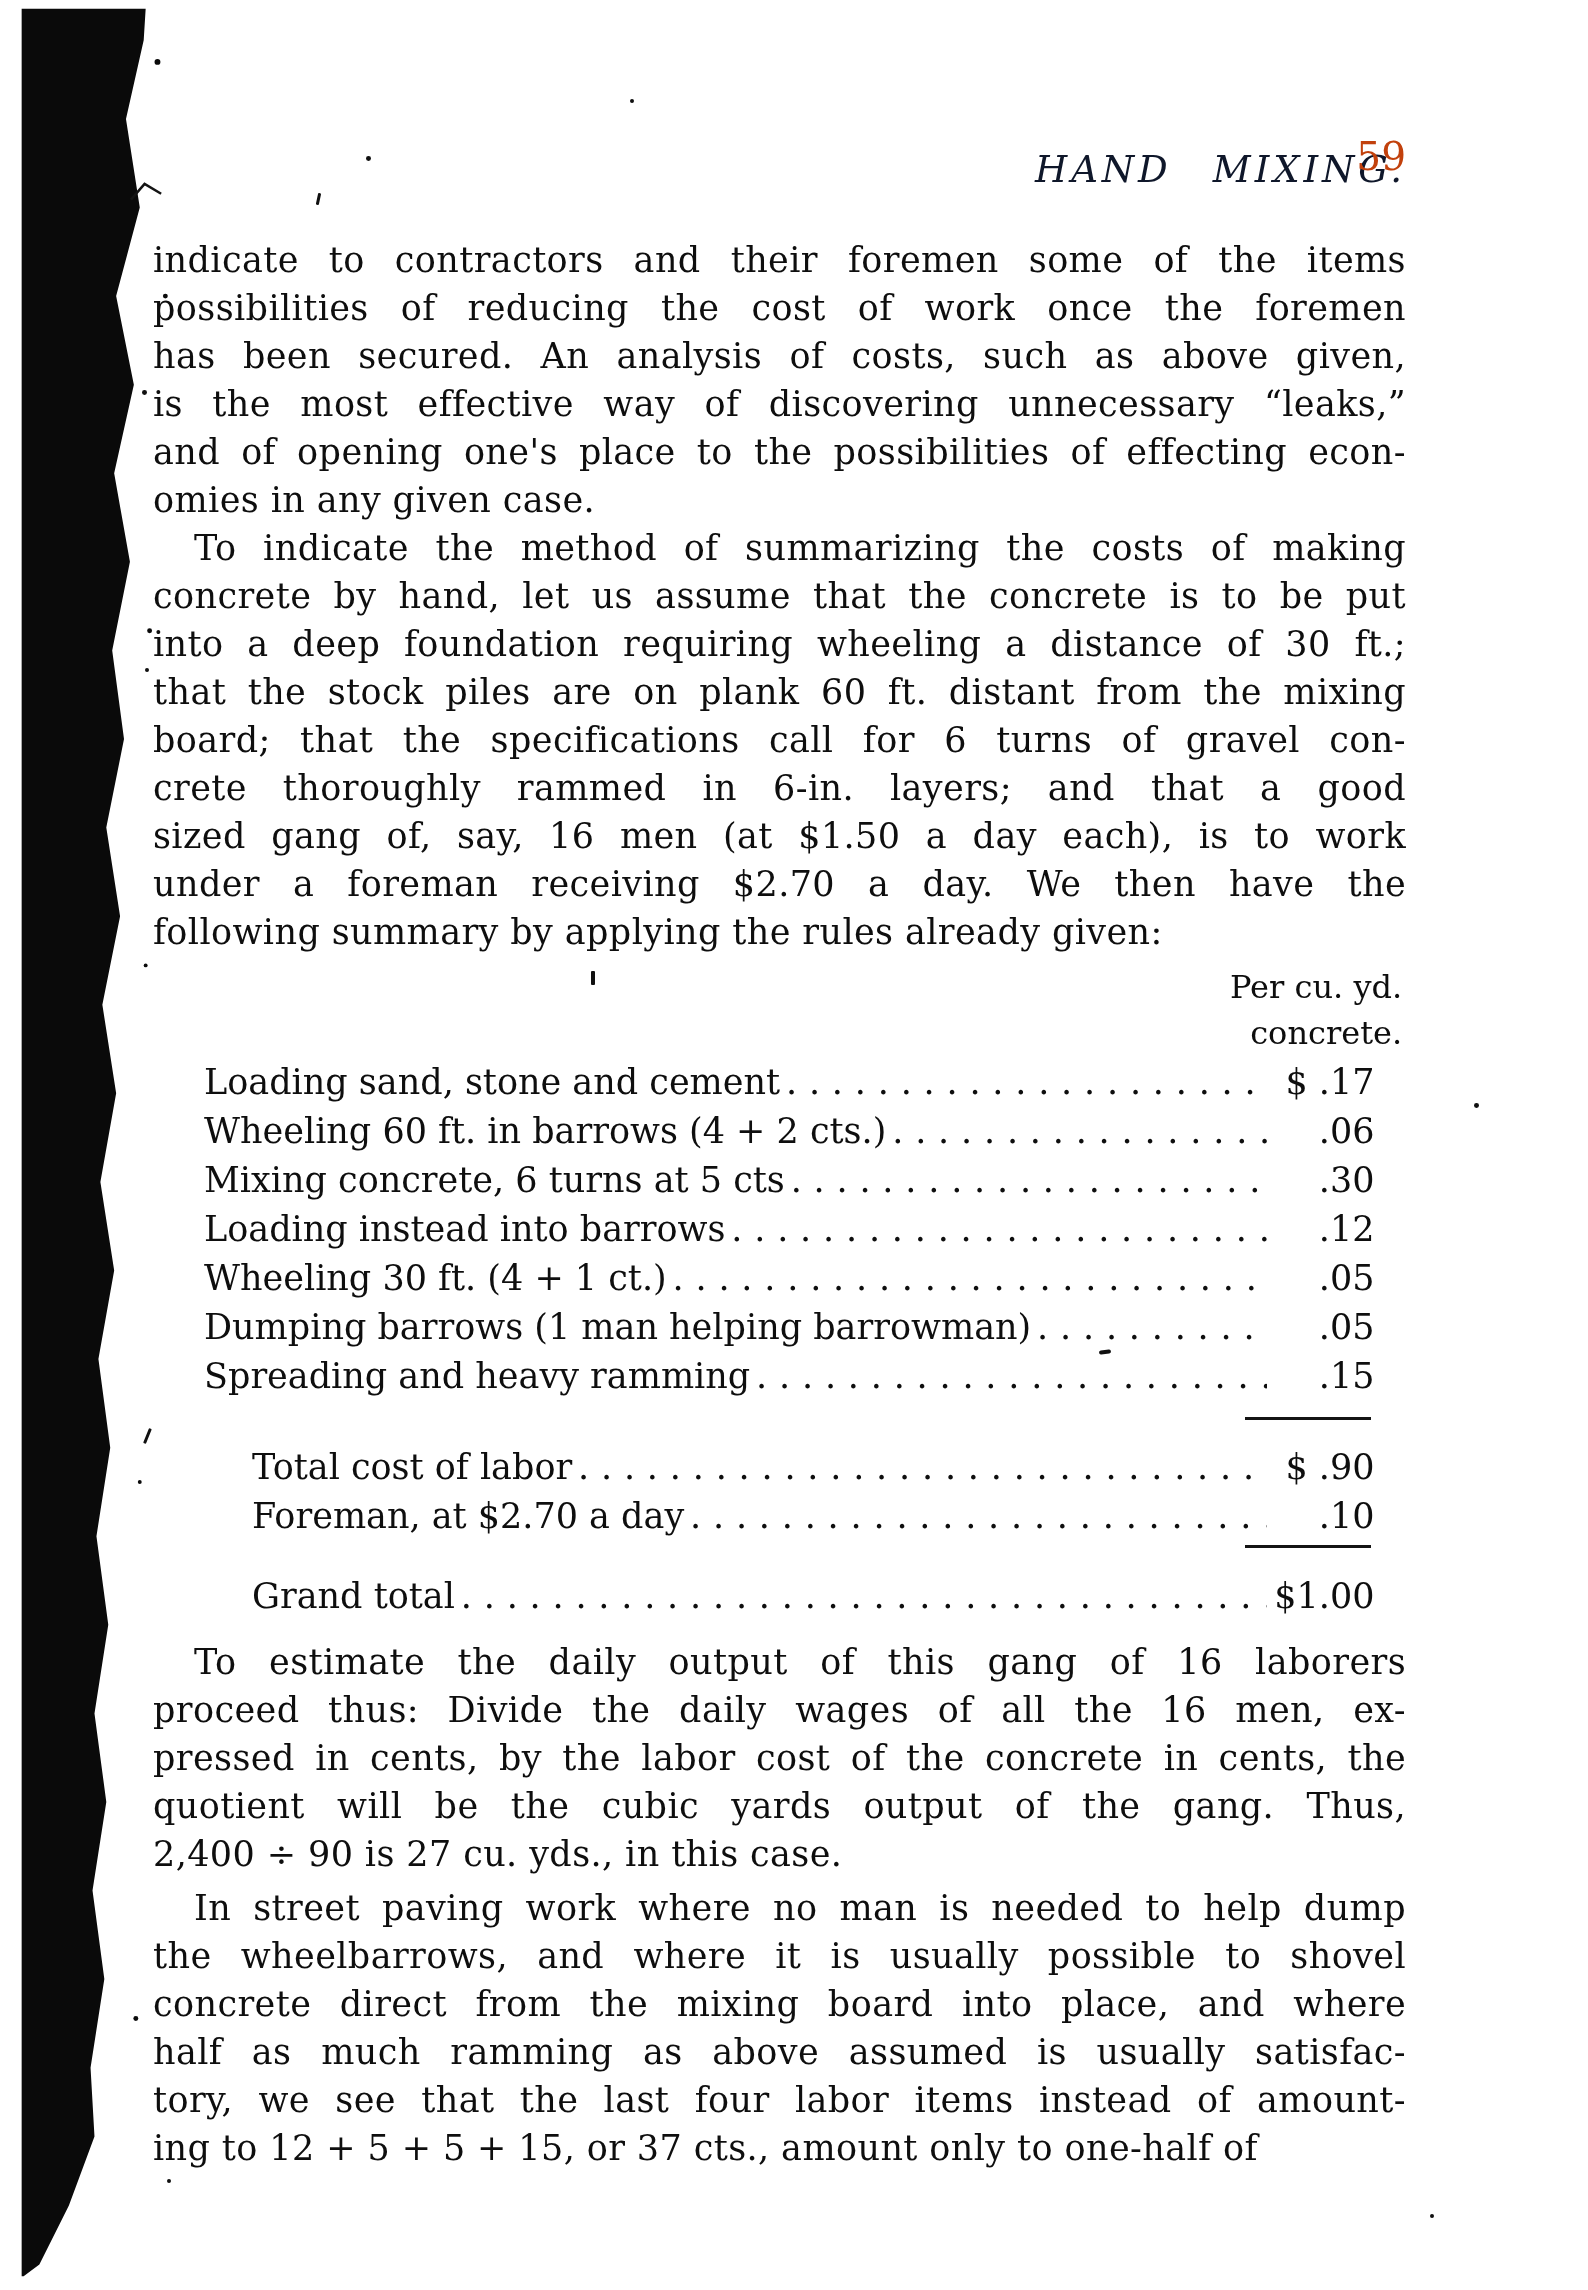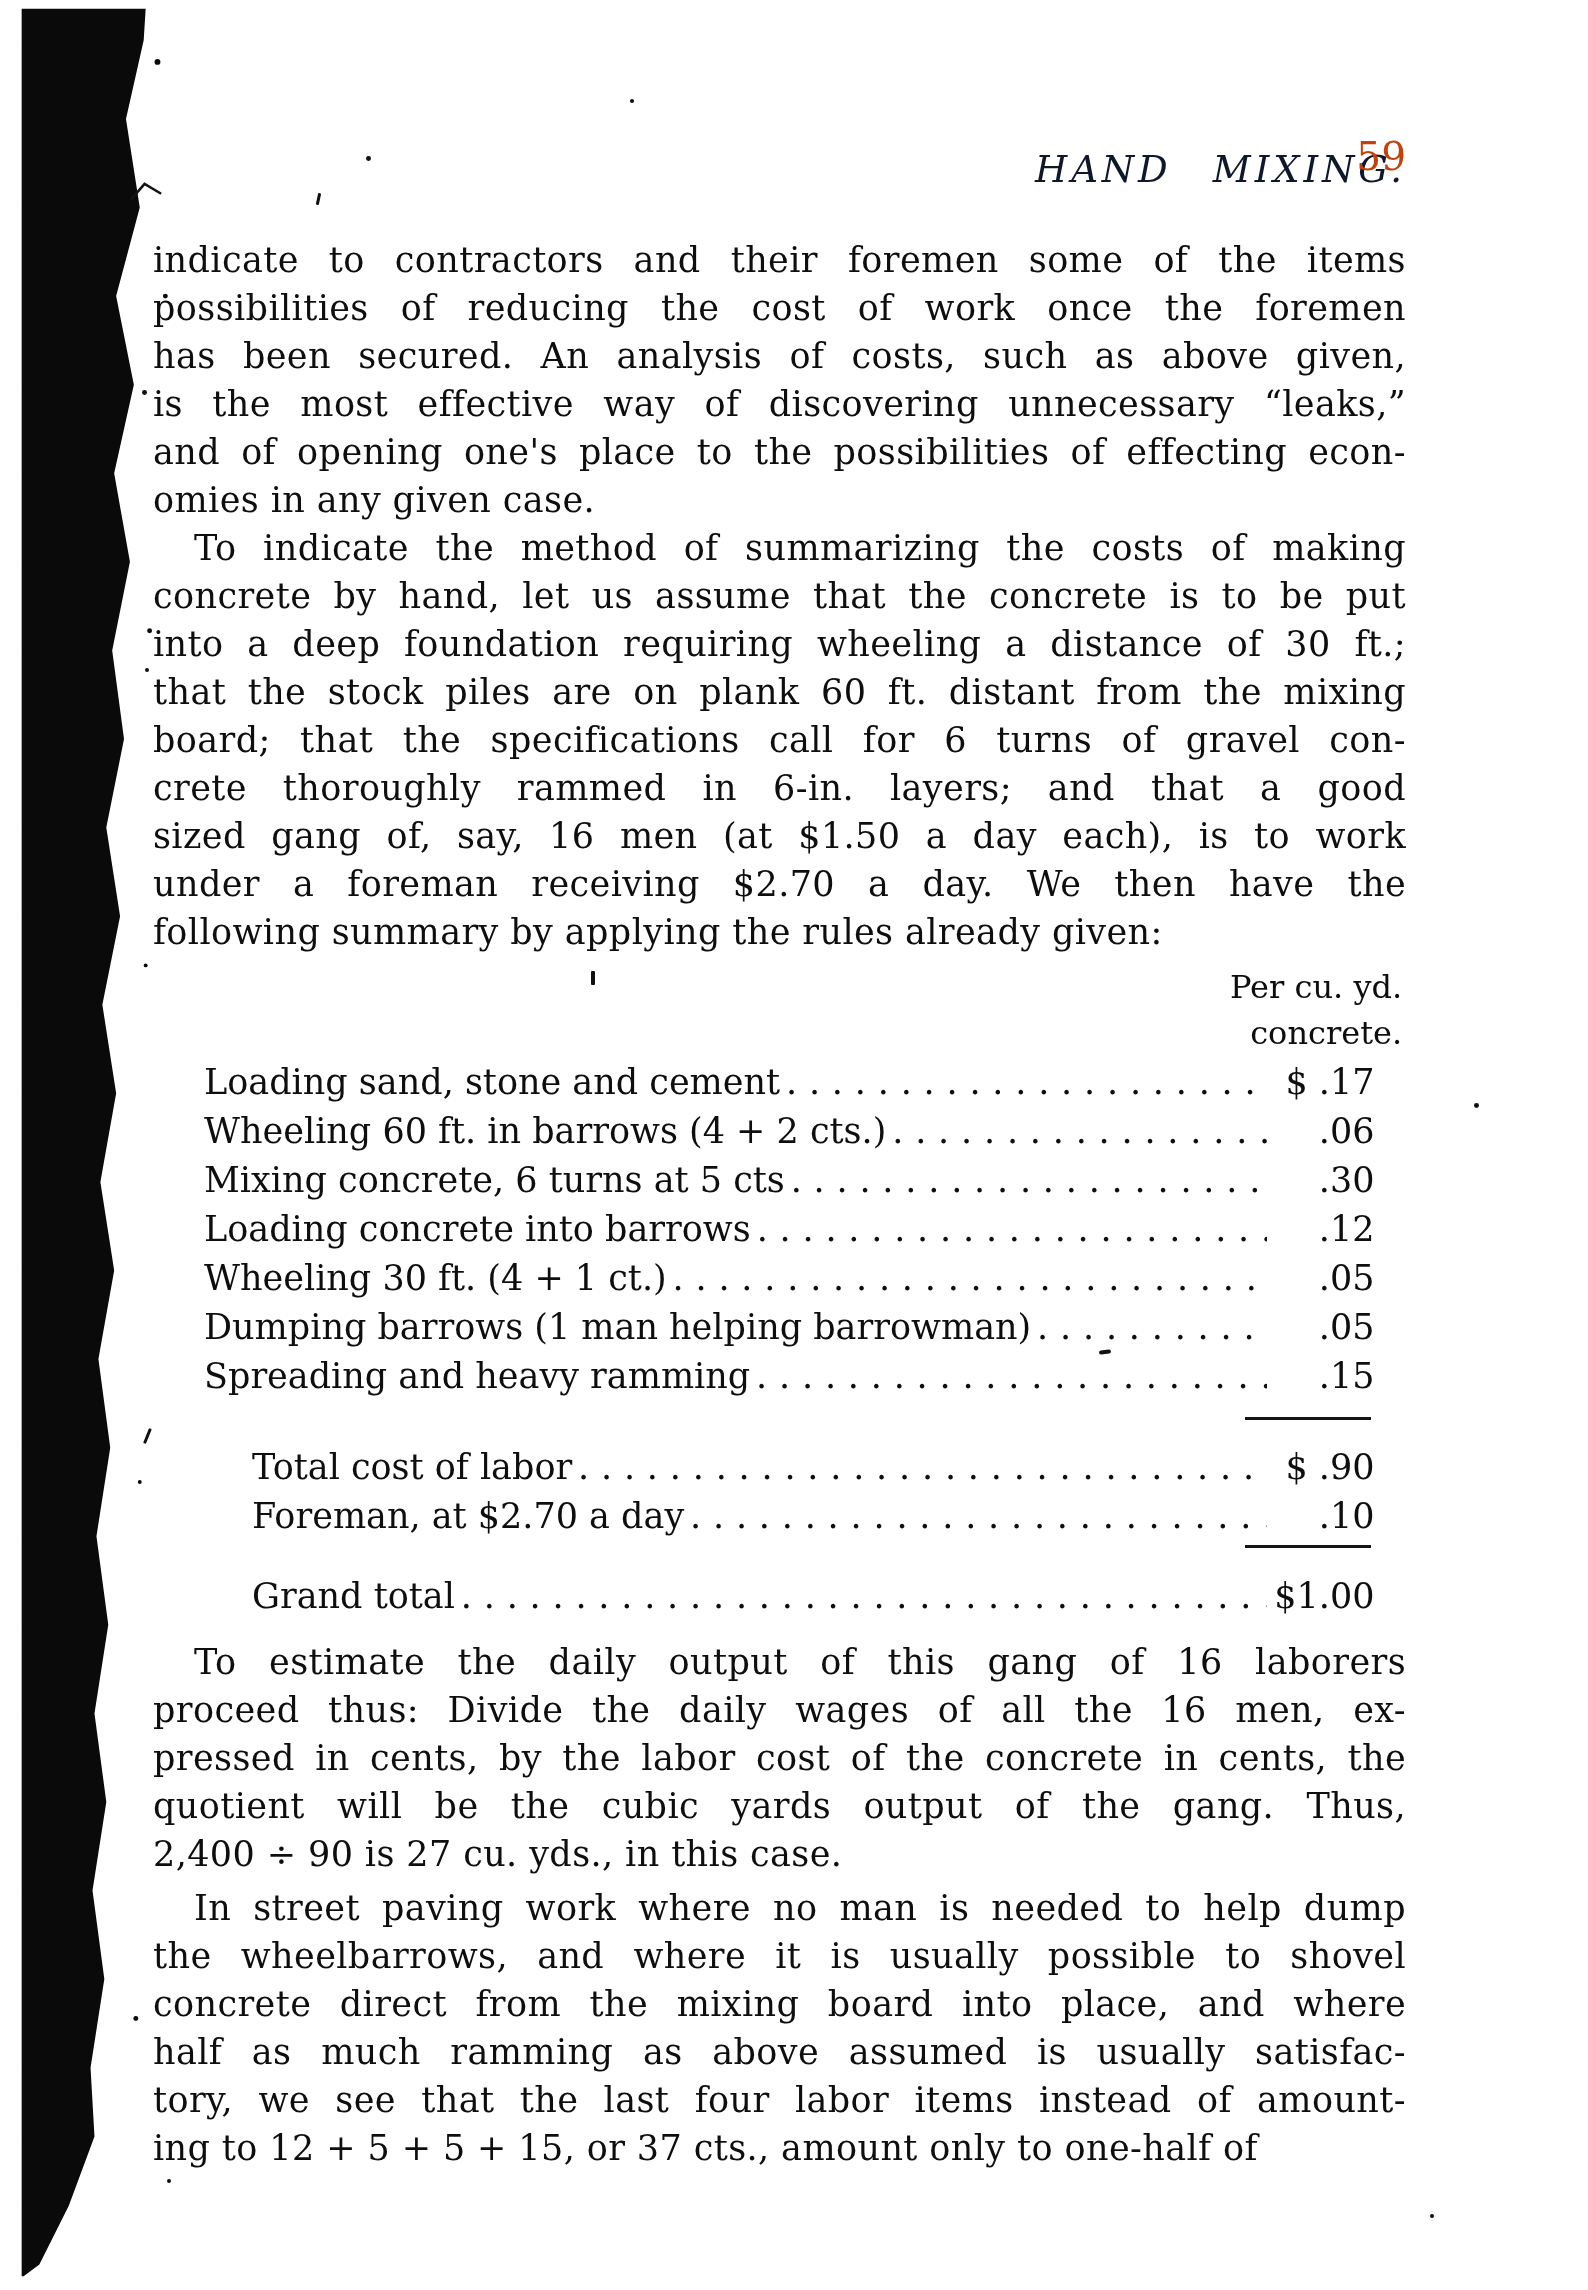--- a/index.html
+++ b/index.html
@@ -133,21 +133,21 @@
           <span class="label">Wheeling 60 ft. in barrows (4 + 2 cts.)</span>
           <span class="dots">......................................................................</span>
           <span class="amount">.06</span>
         </div>
         <div class="row item">
           <span class="label">Mixing concrete, 6 turns at 5 cts</span>
           <span class="dots">......................................................................</span>
           <span class="amount">.30</span>
         </div>
         <div class="row item">
-          <span class="label">Loading concrete into barrows</span>
+          <span class="label">Loading instead into barrows</span>
           <span class="dots">......................................................................</span>
           <span class="amount">.12</span>
         </div>
         <div class="row item">
           <span class="label">Wheeling 30 ft. (4 + 1 ct.)</span>
           <span class="dots">......................................................................</span>
           <span class="amount">.05</span>
         </div>
         <div class="row item">
           <span class="label">Dumping barrows (1 man helping barrowman)</span>

